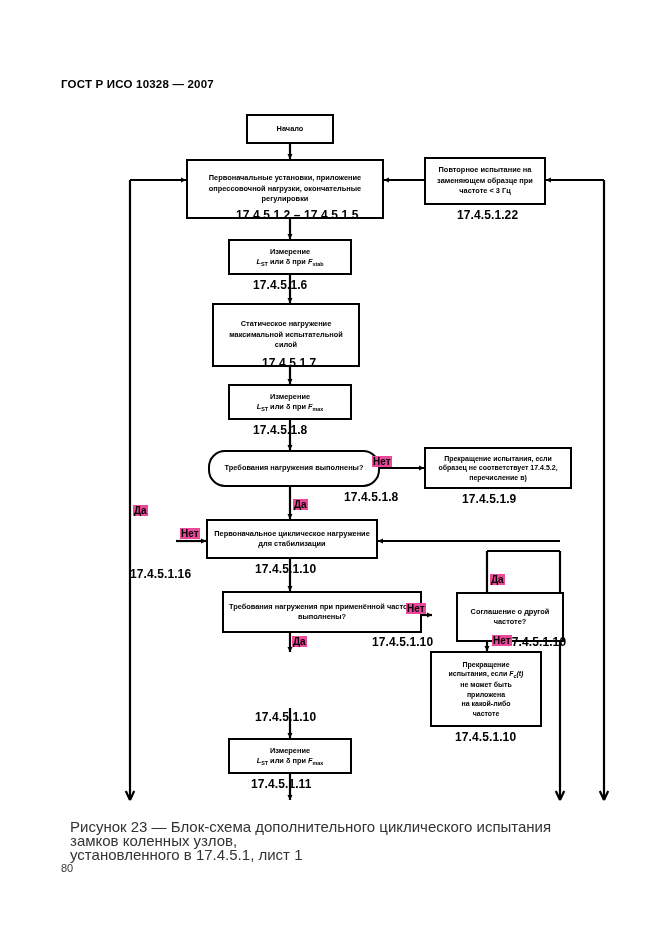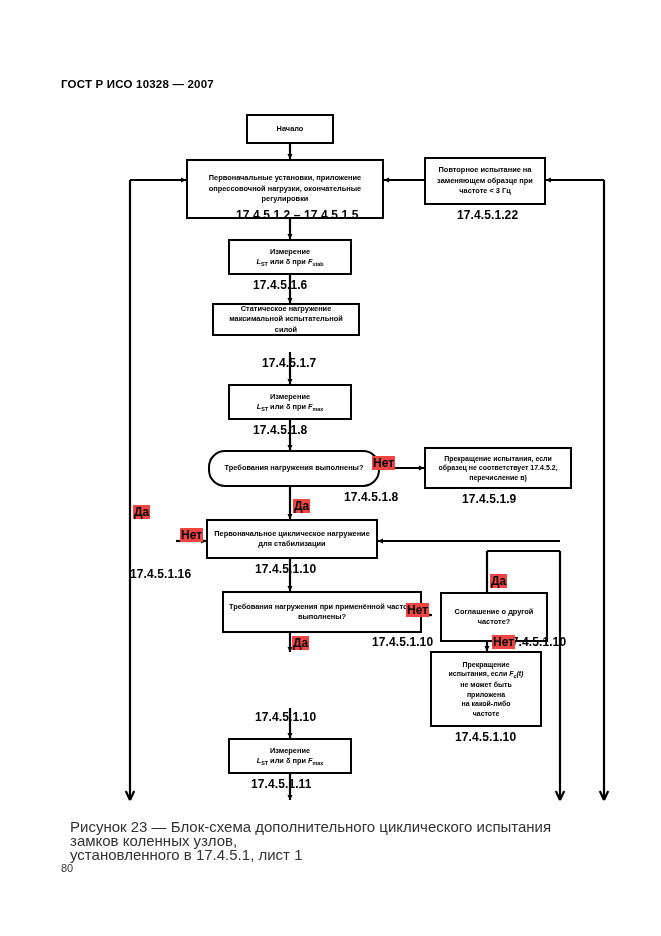--- a/index.html
+++ b/index.html
@@ -78,24 +78,24 @@
   .ref {
     position: absolute;
     font-size: 12px;
     font-weight: bold;
     white-space: nowrap;
     letter-spacing: 0.1px;
     z-index: 3;
   }
   .edge-label {
     position: absolute;
-    font-size: 12px;
+    font-size: 10px;
     font-weight: bold;
     white-space: nowrap;
-    background: #ef4444;
+    background: #ec4899;
     z-index: 4;
     padding: 0 1px;
   }
   svg.lines {
     position: absolute;
     left: 0; top: 0;
     width: 661px;
     height: 810px;
     z-index: 1;
   }
@@ -182,21 +182,21 @@
     <div class="ref" style="left:457px; top:208px;">17.4.5.1.22</div>
 
     <div class="node" style="left:228px; top:239px; width:124px; height:36px; flex-direction:column; justify-content:center;">
       <span>Измерение</span>
       <span>
         <span class="it">L</span><sub>ST</sub><span> или δ при </span><span class="it">F</span><sub>stab</sub>
       </span>
     </div>
     <div class="ref" style="left:253px; top:278px;">17.4.5.1.6</div>
 
-    <div class="node" style="left:212px; top:303px; width:148px; height:33px;">
+    <div class="node" style="left:212px; top:303px; width:148px; height:64px;">
       <span>Статическое нагружение максимальной испытательной силой</span>
     </div>
     <div class="ref" style="left:262px; top:356px;">17.4.5.1.7</div>
 
     <div class="node" style="left:228px; top:384px; width:124px; height:36px; flex-direction:column; justify-content:center;">
       <span>Измерение</span>
       <span>
         <span class="it">L</span><sub>ST</sub><span> или δ при </span><span class="it">F</span><sub>max</sub>
       </span>
     </div>
@@ -217,21 +217,21 @@
     <div class="node" style="left:206px; top:519px; width:172px; height:40px;">
       <span>Первоначальное циклическое нагружение для стабилизации</span>
     </div>
     <div class="ref" style="left:255px; top:562px;">17.4.5.1.10</div>
 
     <div class="node" style="left:202px; top:591px; width:200px; height:42px;margin-left:20px;">
       <span>Требования нагружения при применённой частоте выполнены?</span>
     </div>
     <div class="ref" style="left:372px; top:635px;">17.4.5.1.10</div>
 
-    <div class="node" style="left:440px; top:592px; width:108px; height:50px;text-align:center;">
+    <div class="node" style="left:456px; top:592px; width:108px; height:50px;text-align:center;">
       <span>Соглашение о другой частоте?</span>
     </div>
     <div class="ref" style="left:505px; top:635px;">17.4.5.1.10</div>
 
     <div class="ref" style="left:255px; top:710px;">17.4.5.1.10</div>
 
     <div class="node small-text" style="left:430px; top:651px; width:112px; height:76px; flex-direction:column; justify-content:center;">
       <span>Прекращение</span>
       <span><span>испытания, если </span><span class="it">F</span><sub>c</sub><span class="it">(t)</span></span>
       <span>не может быть</span>

